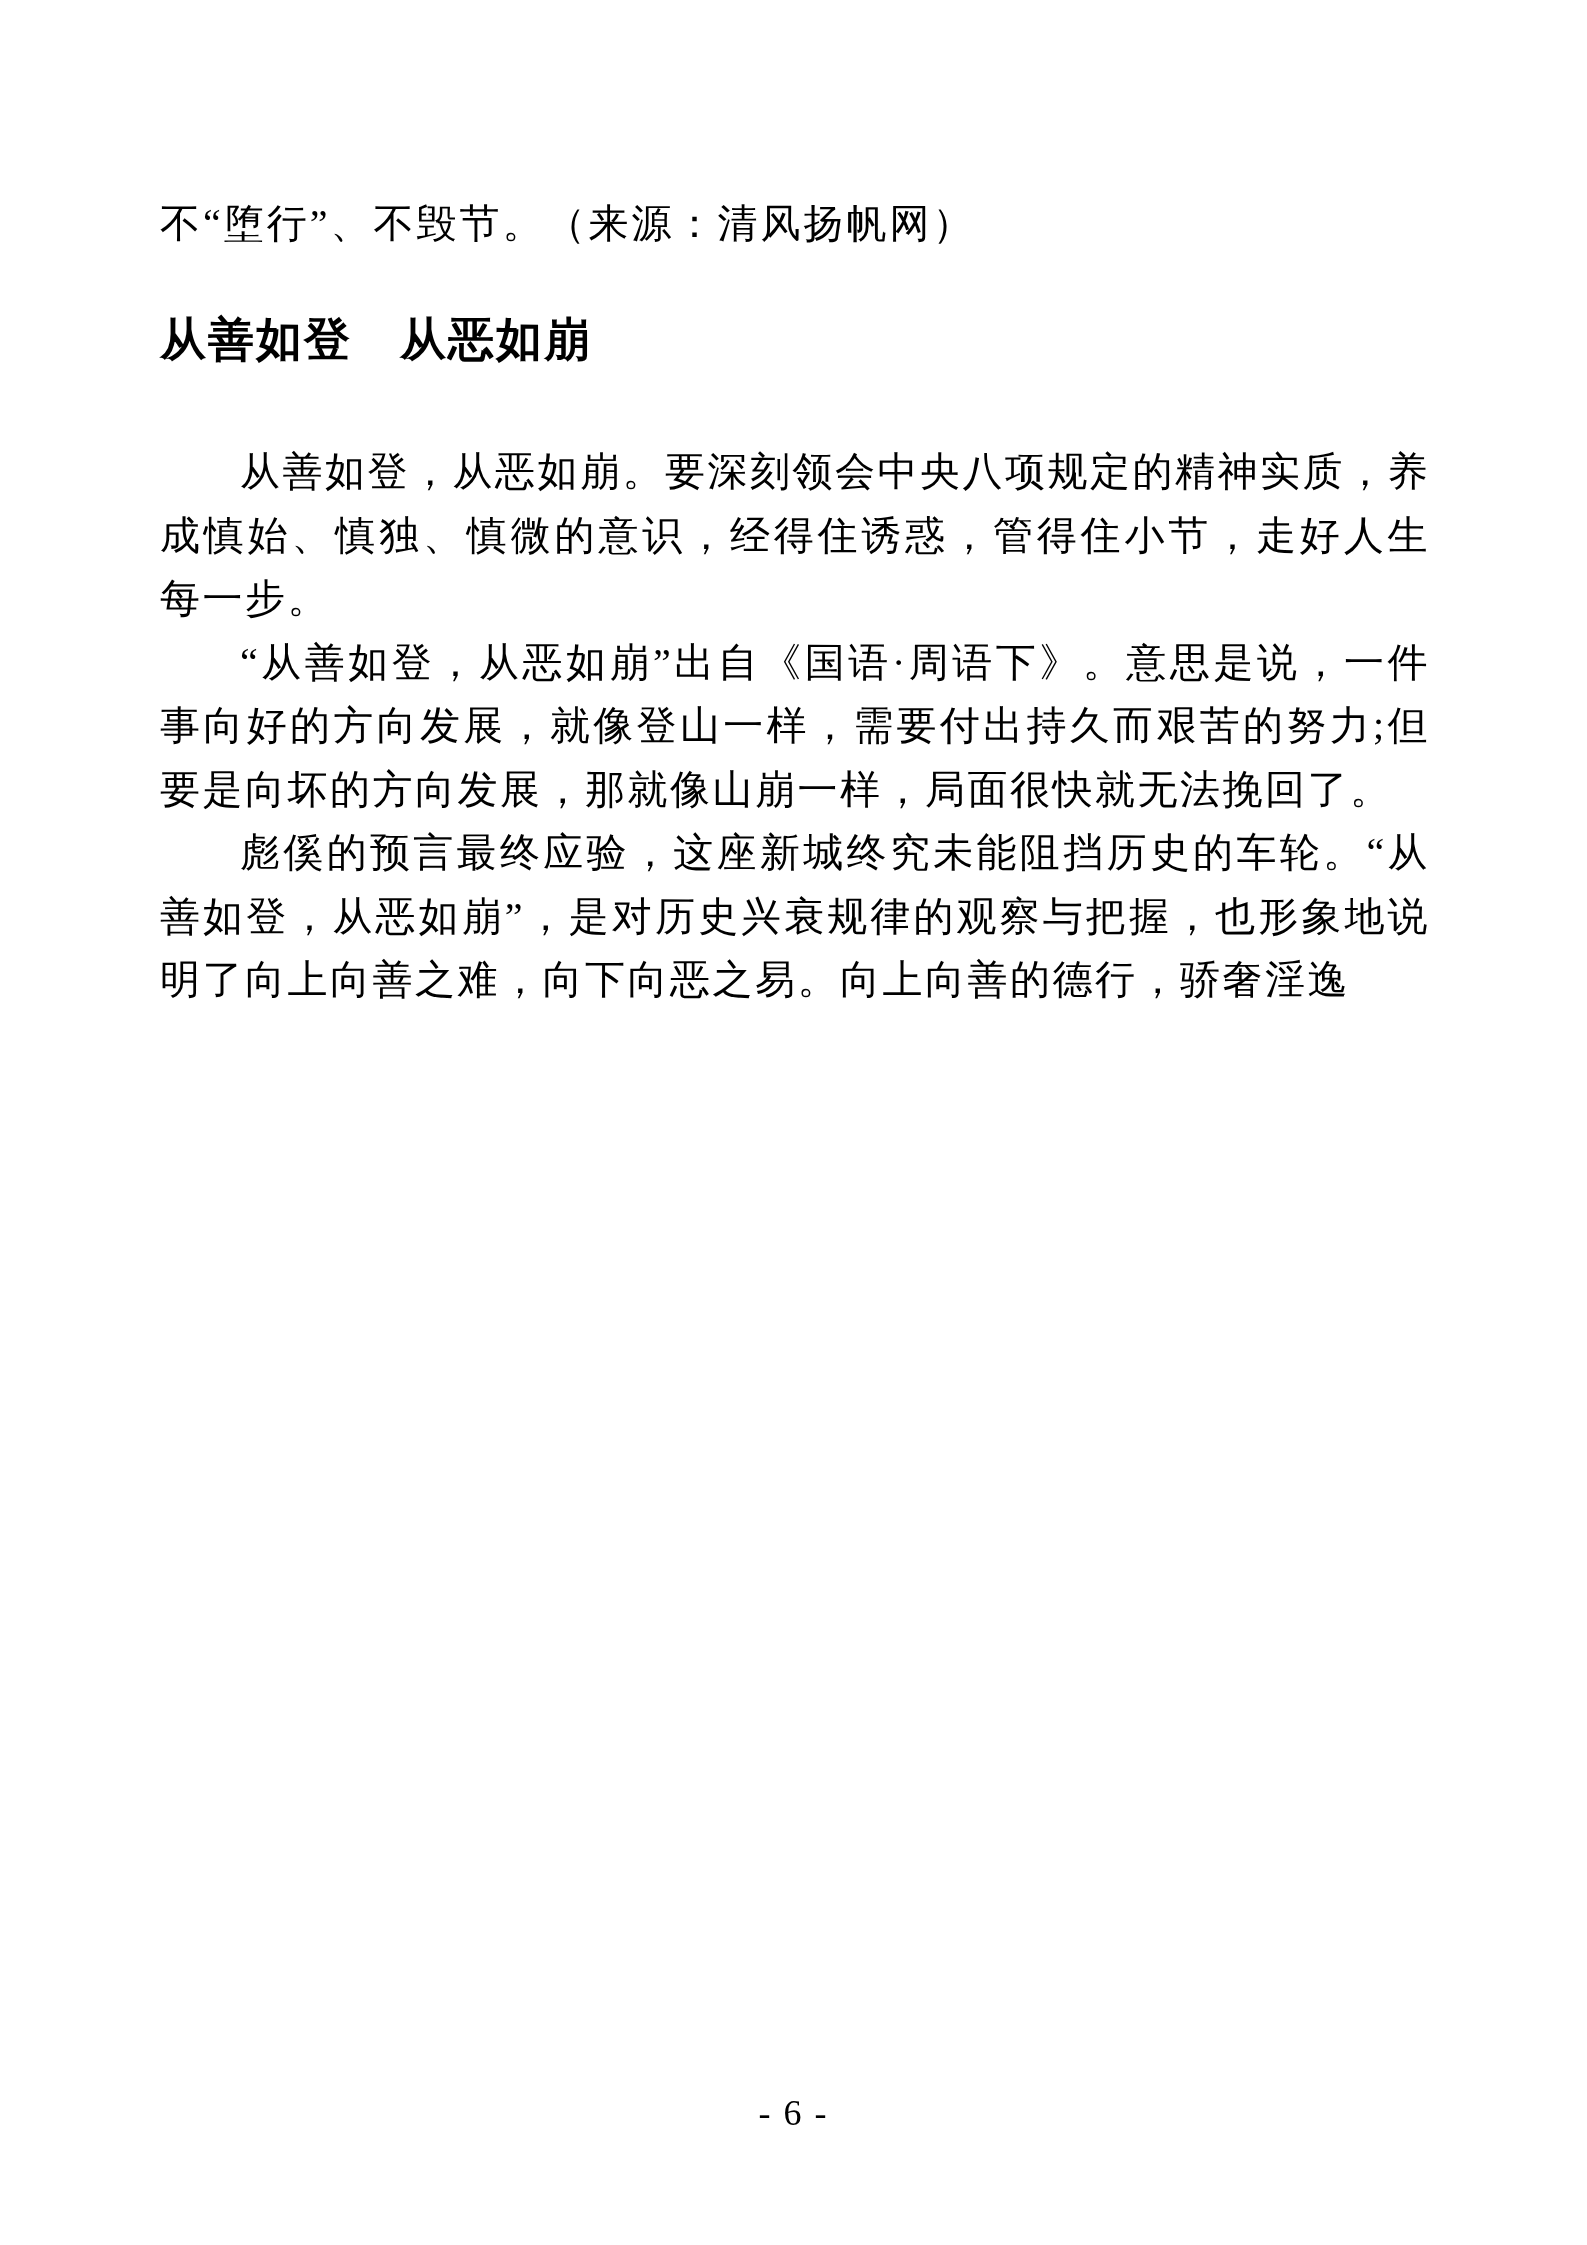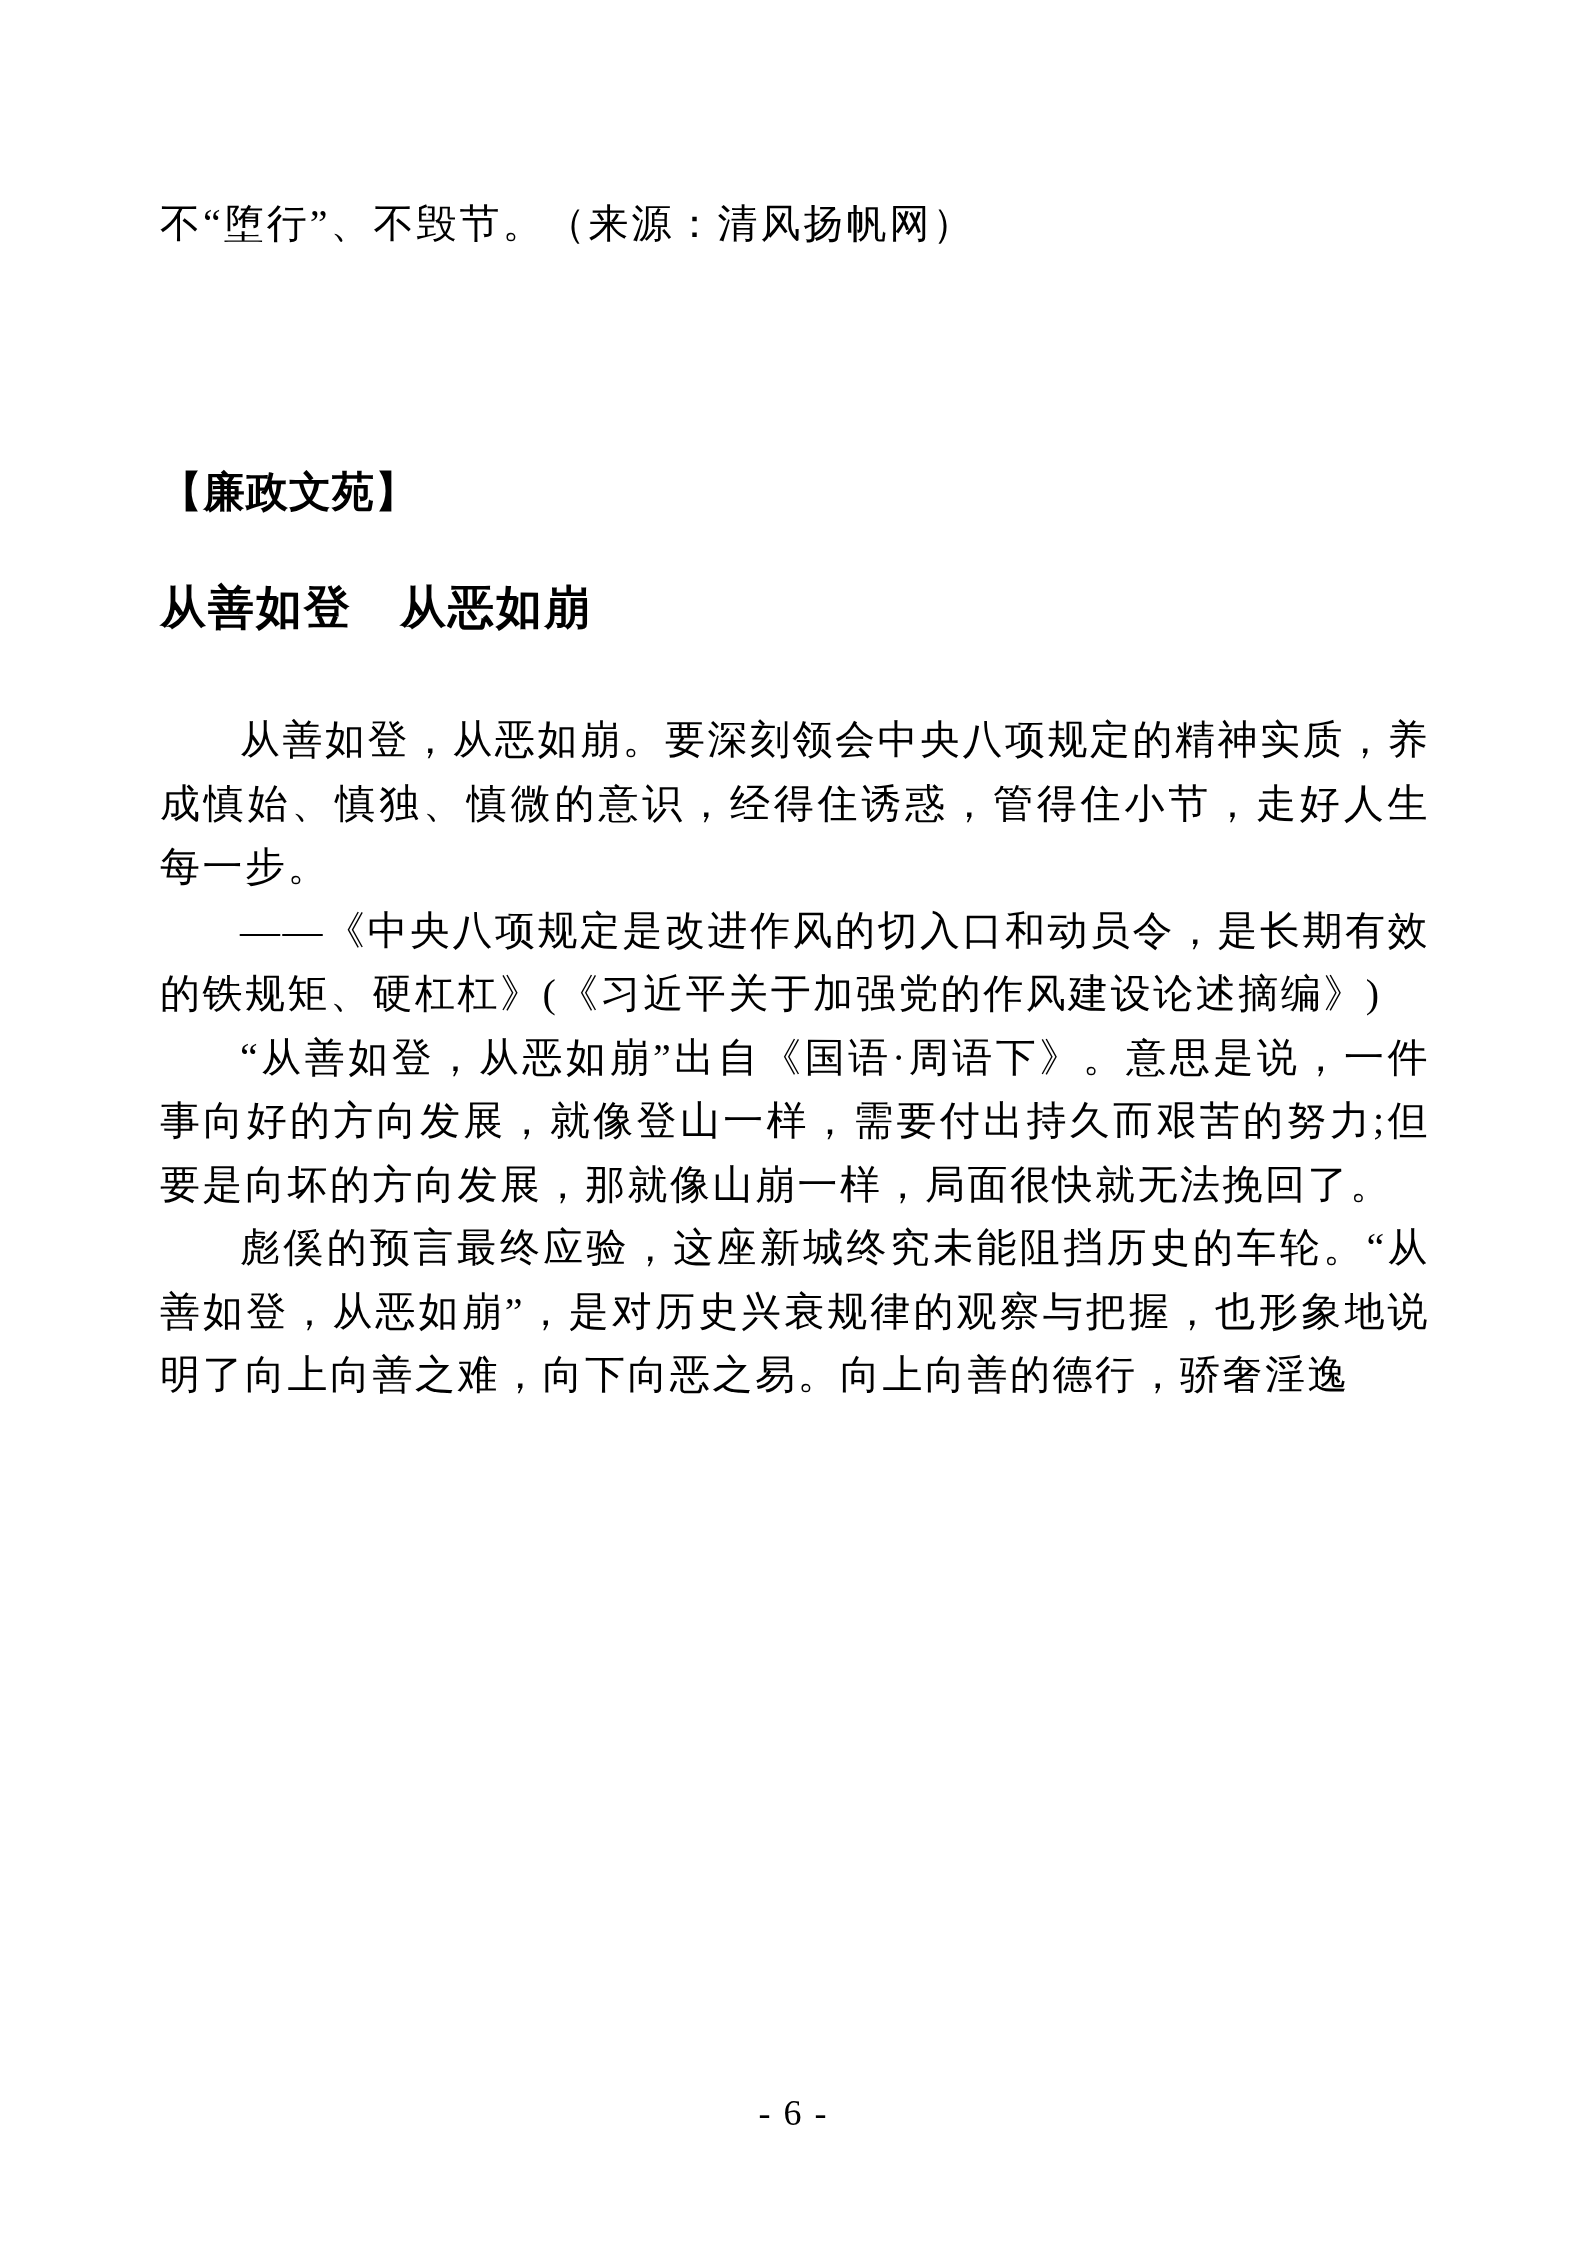--- a/index.html
+++ b/index.html
@@ -64,27 +64,25 @@
     letter-spacing: 2px;
   }
 </style>
 </head>
 <body>
 
 <div class="page">
 
   <p class="carryover">不“堕行”、不毁节。（来源：清风扬帆网）</p>
 
-  <div class="section-header">【廉政文苑】</div>
 
   <div class="article-title">从善如登　从恶如崩</div>
 
   <p class="body-text first">从善如登，从恶如崩。要深刻领会中央八项规定的精神实质，养成慎始、慎独、慎微的意识，经得住诱惑，管得住小节，走好人生每一步。</p>
 
-  <p class="body-text">——《中央八项规定是改进作风的切入口和动员令，是长期有效的铁规矩、硬杠杠》(《习近平关于加强党的作风建设论述摘编》)</p>
 
   <p class="body-text">“从善如登，从恶如崩”出自《国语·周语下》。意思是说，一件事向好的方向发展，就像登山一样，需要付出持久而艰苦的努力;但要是向坏的方向发展，那就像山崩一样，局面很快就无法挽回了。</p>
 
 
   <p class="body-text">彪傒的预言最终应验，这座新城终究未能阻挡历史的车轮。“从善如登，从恶如崩”，是对历史兴衰规律的观察与把握，也形象地说明了向上向善之难，向下向恶之易。向上向善的德行，骄奢淫逸</p>
 
   <div class="page-footer">- 6 -</div>
 
 </div>
 

